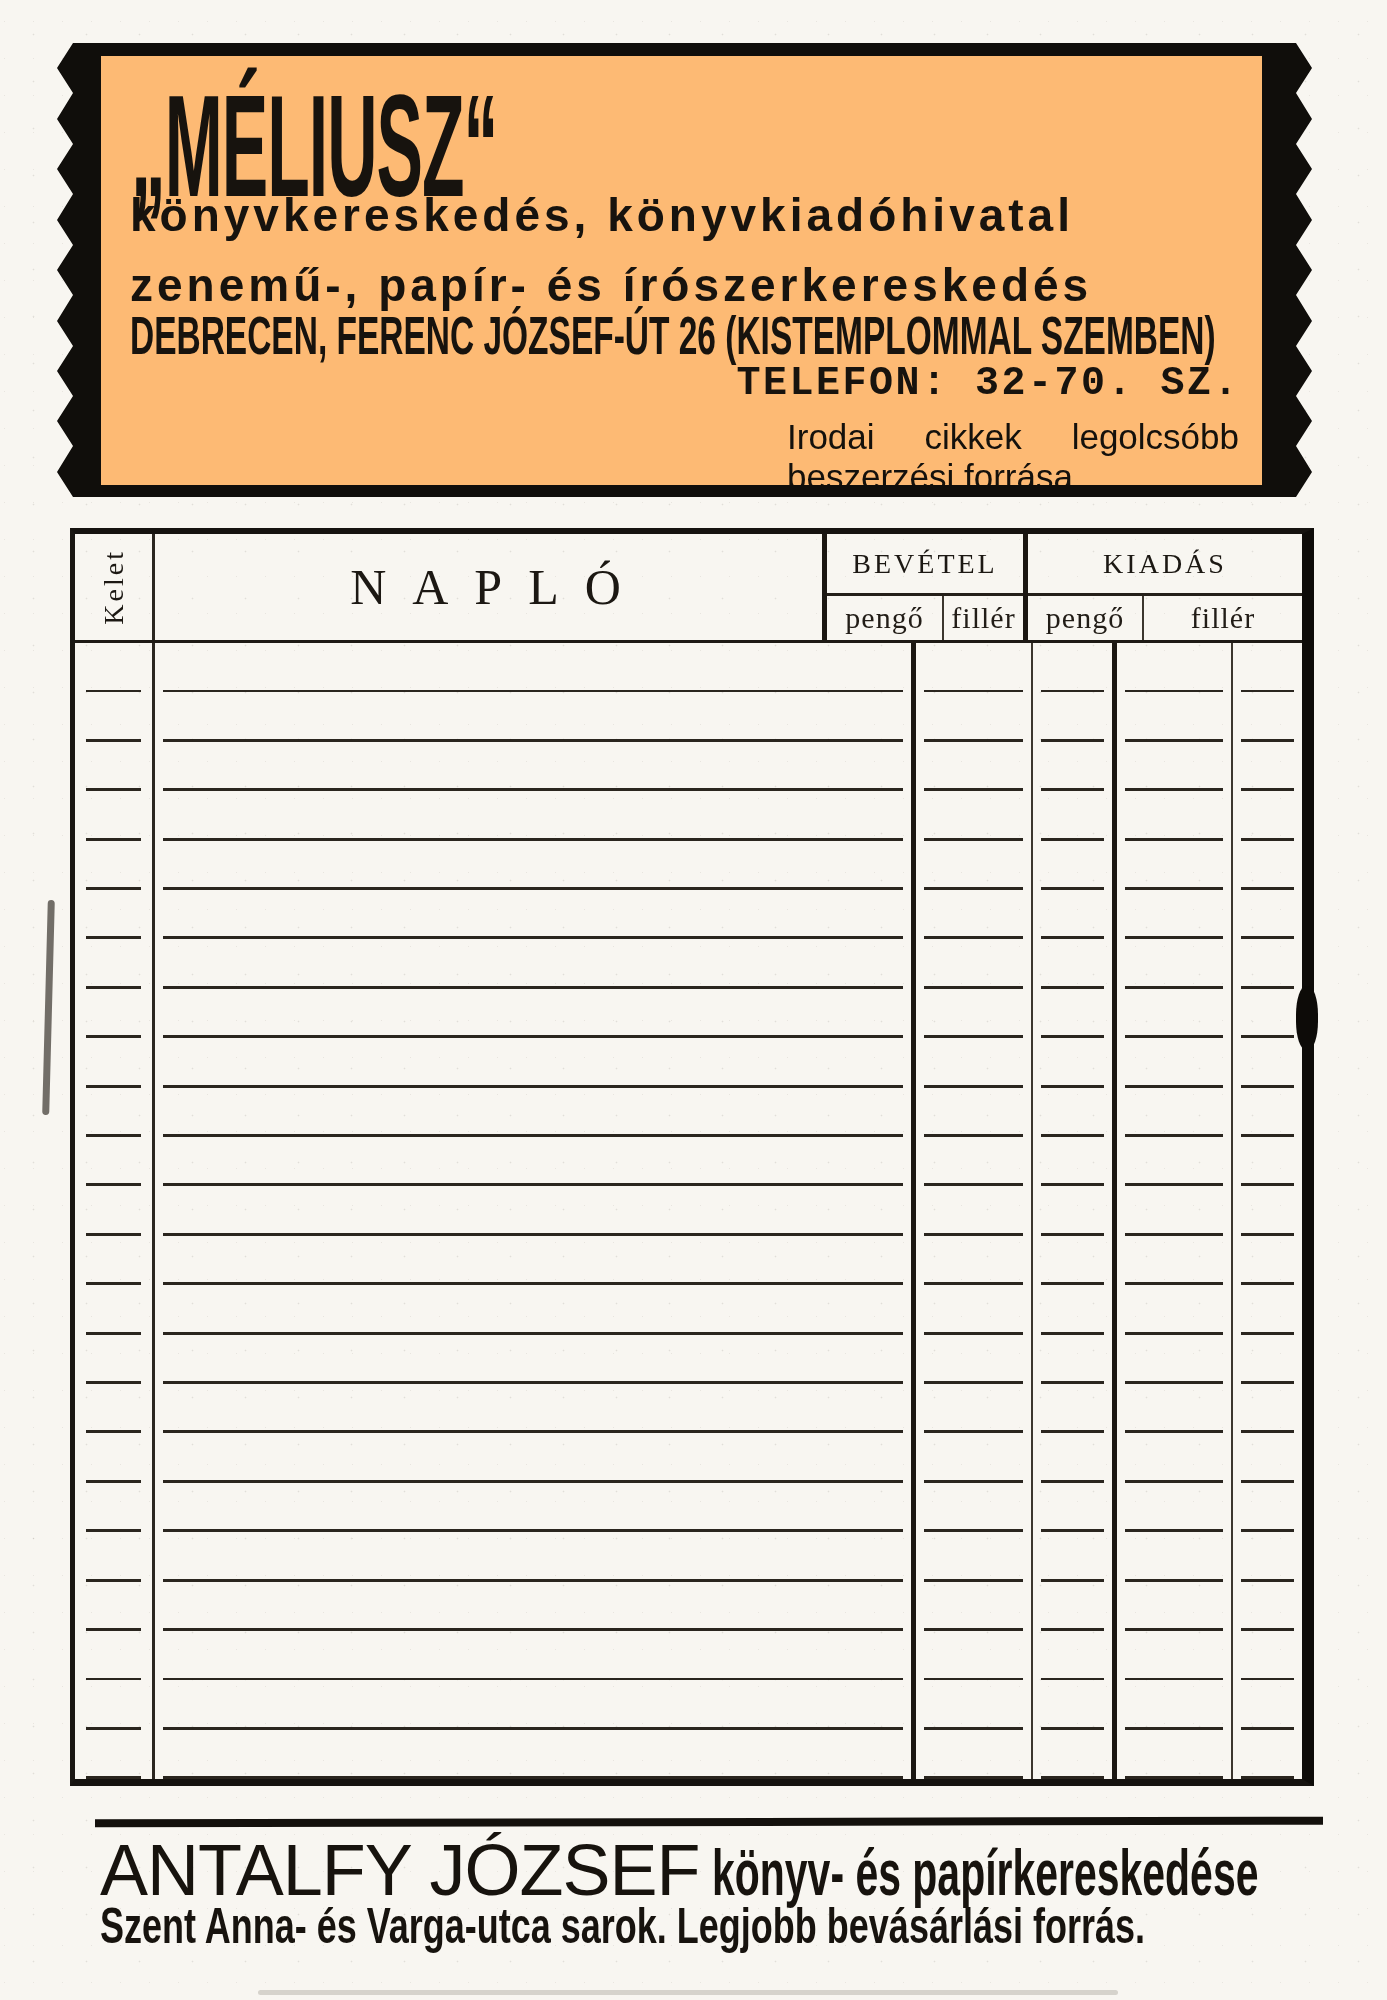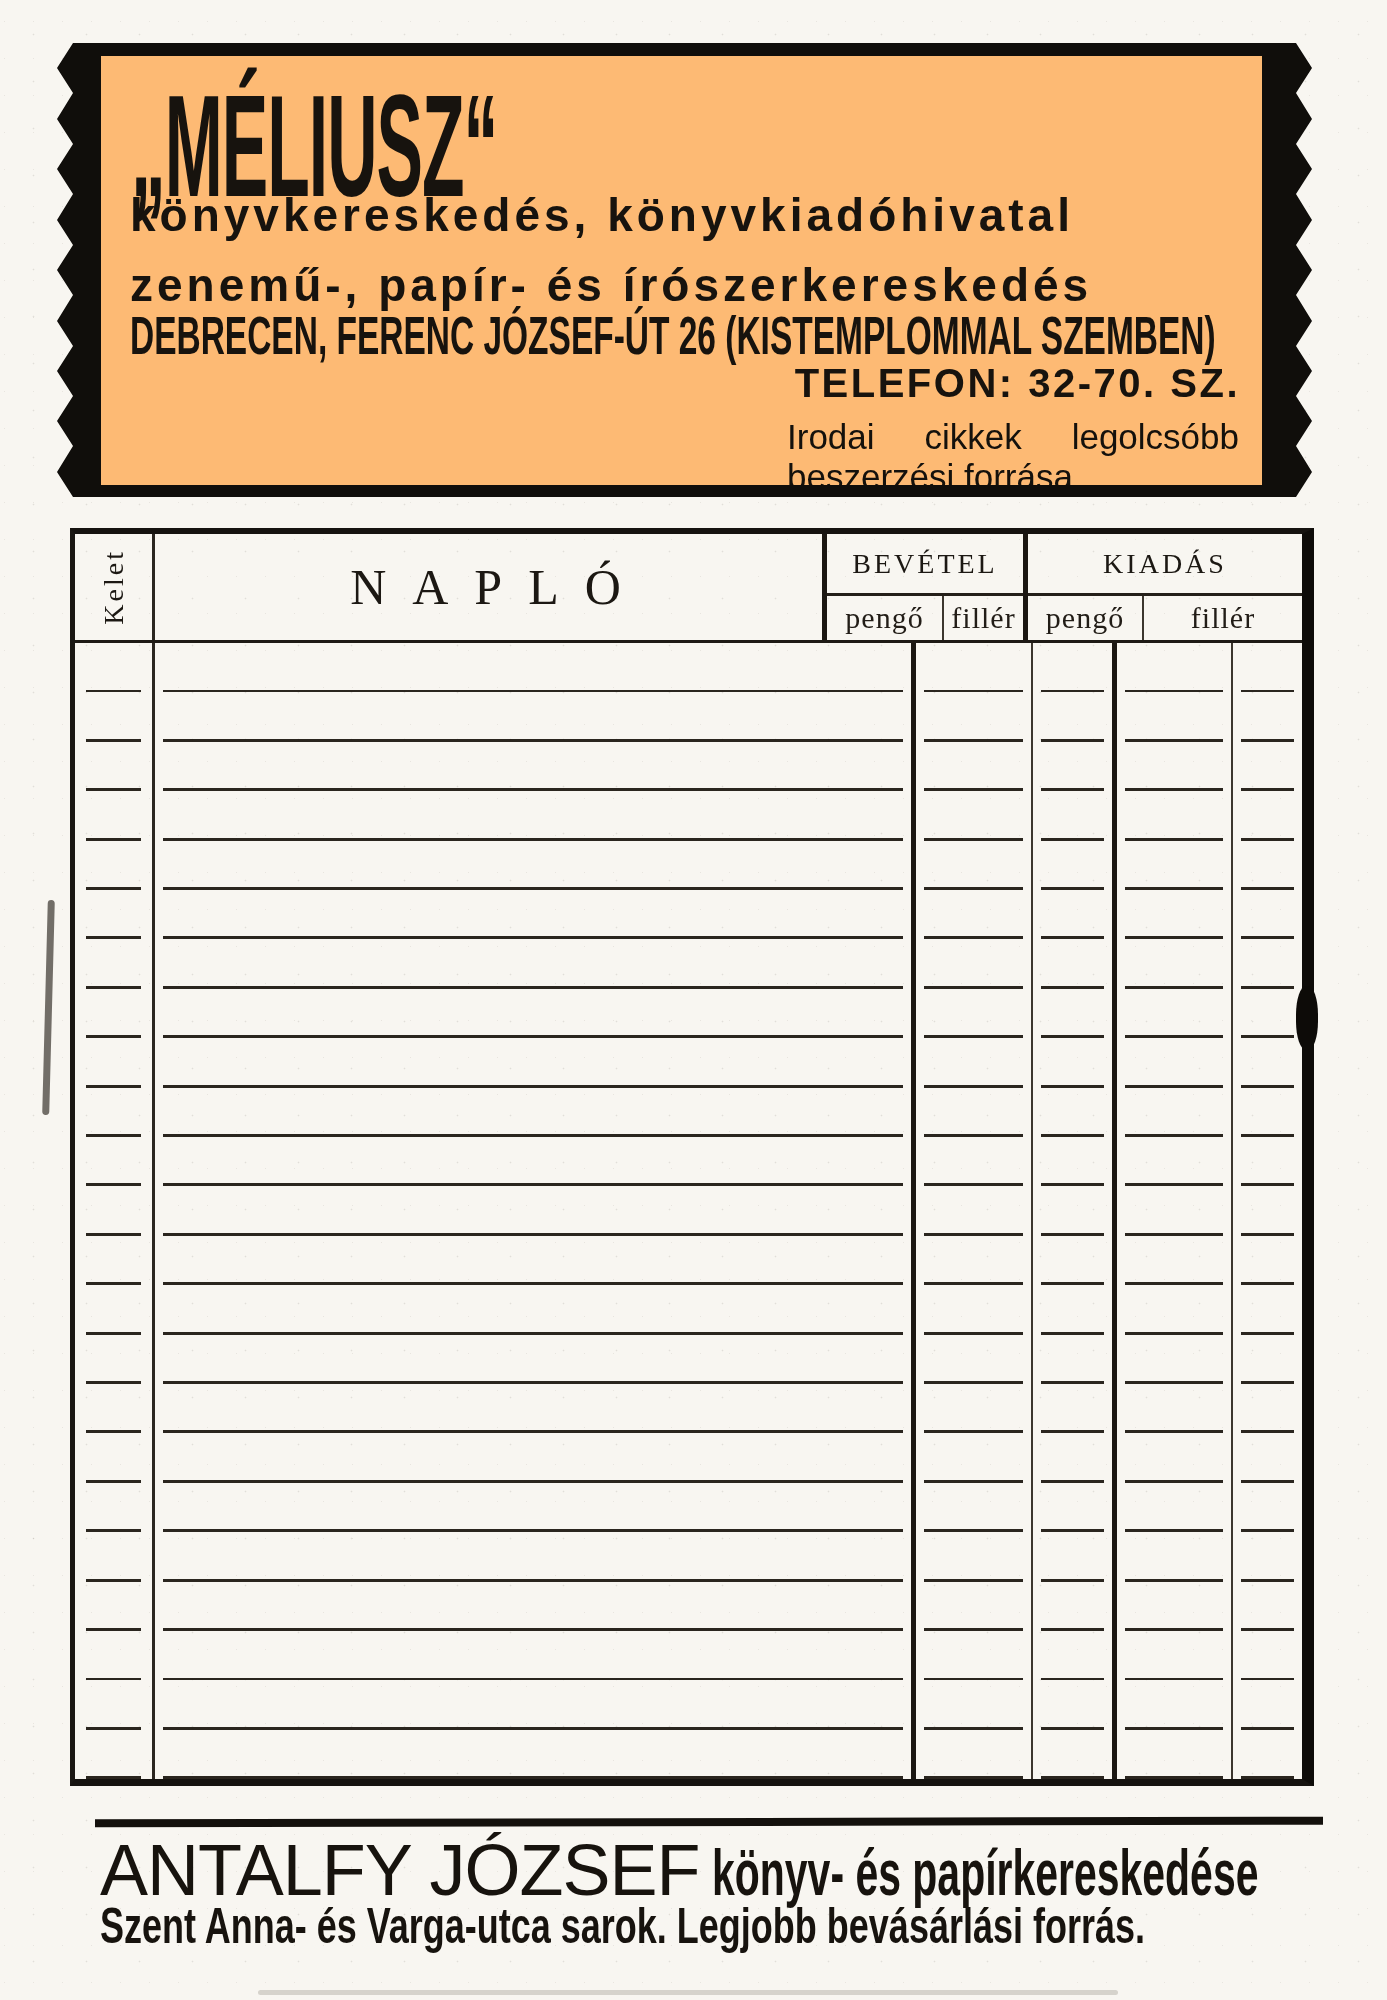--- a/index.html
+++ b/index.html
@@ -30,21 +30,21 @@
   }
   .ad-l1{position:absolute;left:29px;top:132px;font-size:46px;font-weight:bold;letter-spacing:4px;white-space:nowrap;}
   .ad-l2{position:absolute;left:29px;top:202px;font-size:46px;font-weight:bold;letter-spacing:4px;white-space:nowrap;}
   .ad-addr{
     position:absolute;left:29px;top:248px;
     font-size:54px;font-weight:bold;letter-spacing:0px;white-space:nowrap;
     transform:scaleX(.62);transform-origin:left top;
   }
   .ad-phone{
     position:absolute;right:22px;top:305px;
-    font-size:40px;font-weight:bold;letter-spacing:2.5px;white-space:nowrap;
+    font-size:40px;font-weight:bold;letter-spacing:2.5px;white-space:nowrap;font-family:Liberation Mono, monospace;
   }
   .ad-tagline{
     position:absolute;left:686px;top:361px;width:452px;
     font-size:35px;line-height:40px;color:#14110c;
   }
   .ad-tagline .just{text-align:justify;text-align-last:justify;word-spacing:6px;}
   
   .ledger{
     position:absolute;left:70px;top:528px;width:1244px;height:1258px;box-sizing:border-box;
     border-top:6px solid #161310;border-left:5px solid #1a1713;

